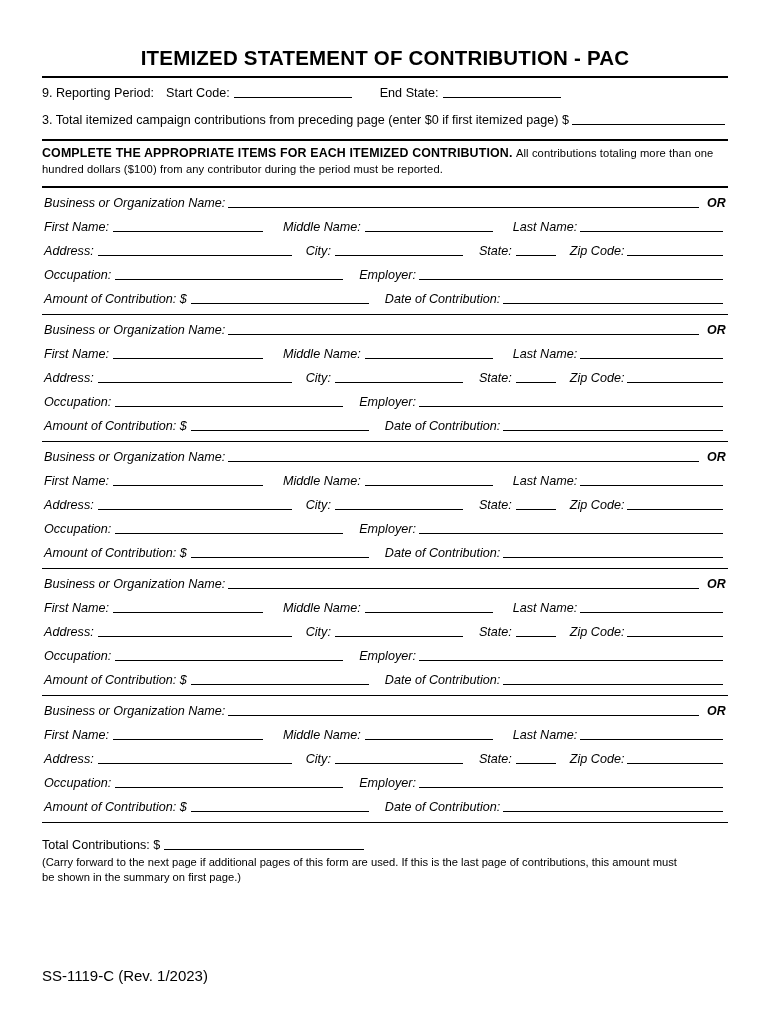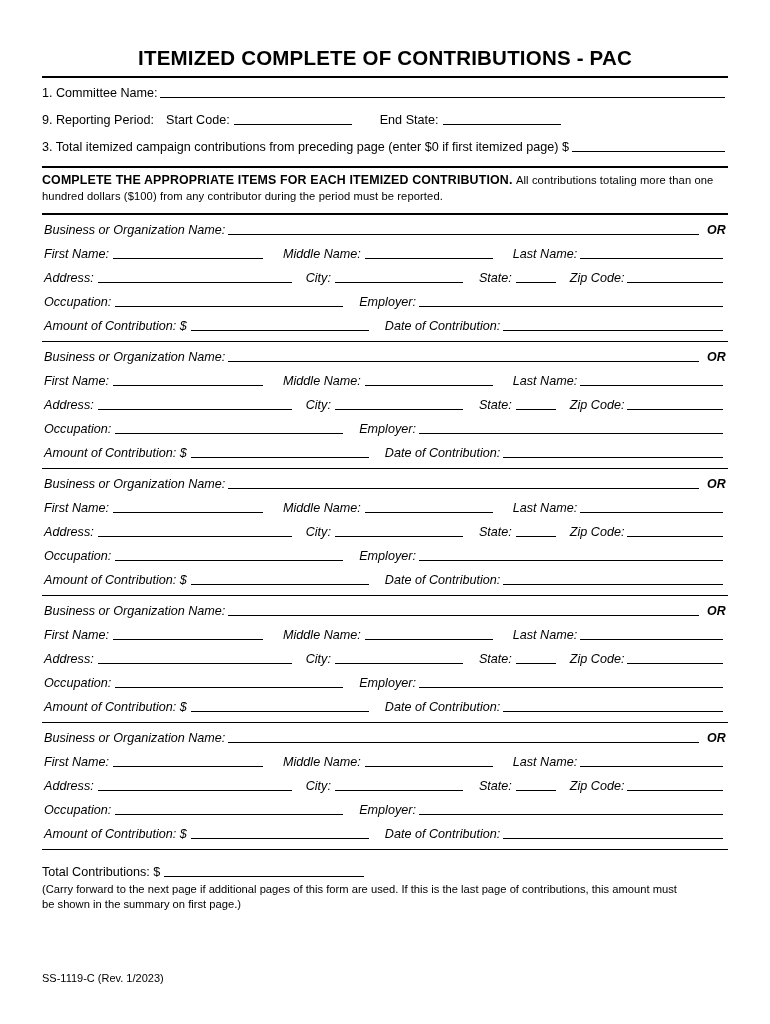--- a/index.html
+++ b/index.html
@@ -90,37 +90,33 @@
   .note {
     font-size: 11.2px;
     line-height: 1.35;
     margin-top: 2px;
     padding-right: 40px;
   }
   .formid {
     position: absolute;
     left: 42px;
     bottom: 40px;
-    font-size: 11px;
+    font-size: 15px;
   }
   .w-sm { width: 40px; }
 </style>
 </head>
 <body>
 
 <div class="page">
 
-  <div class="title">ITEMIZED COMPLETE OF CONTRIBUTIONS - PAC</div>
+  <div class="title">ITEMIZED STATEMENT OF CONTRIBUTION - PAC</div>
   <div class="rule-thick"></div>
 
   <div class="top-block">
-    <div class="line-row">
-      <span class="lbl">1. Committee Name:</span>
-      <span class="dotfill"></span>
-    </div>
 
     <div class="line-row">
       <span class="lbl">9. Reporting Period:</span>
       <span style="width:12px;flex:none;"></span>
       <span class="lbl">Start Code:</span>
       <span class="fill-fixed" style="width:118px;"></span>
       <span style="width:24px;flex:none;"></span>
       <span class="lbl">End State:</span>
       <span class="fill-fixed" style="width:118px;"></span>
       <span style="flex:1 1 auto;"></span>

